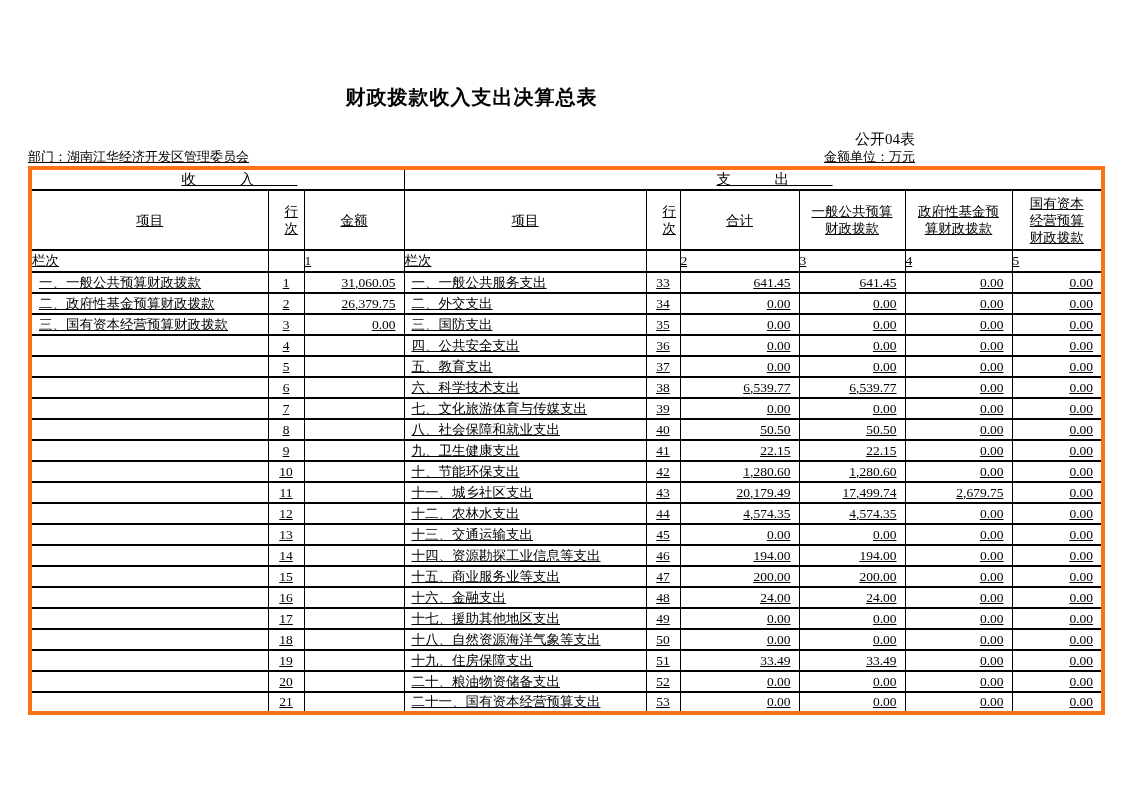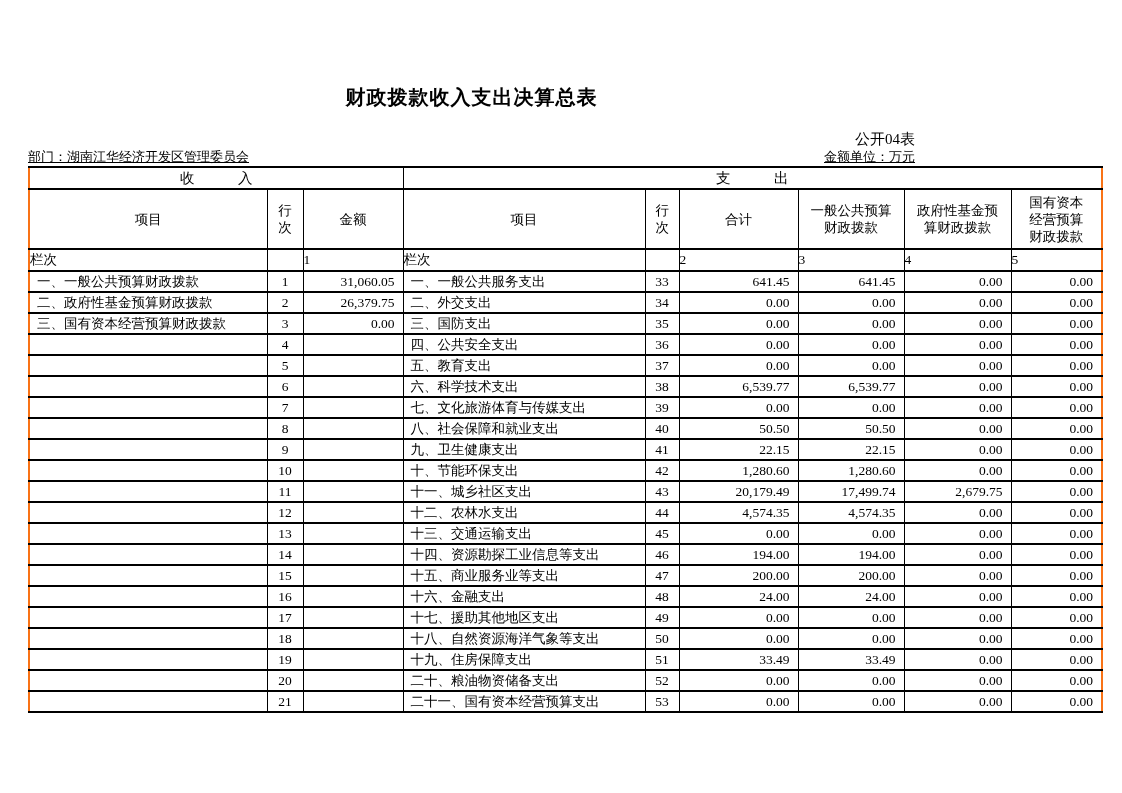--- a/index.html
+++ b/index.html
@@ -31,42 +31,43 @@
     font-size: 13px;
     line-height: 17px;
     margin-bottom: 1px;
     text-decoration: underline;
   }
 
   table.budget {
     width: 1073px;
     border-collapse: collapse;
     table-layout: fixed;
-    border: 2px solid #f97316;
+    border: 4px solid #f97316;
+    text-decoration: underline;
   }
   table.budget td {
     border: 1px solid #000;
     border-top-width: 2px;
     border-bottom-width: 2px;
     font-size: 13.5px;
     overflow: hidden;
     vertical-align: middle;
   }
   tr.section-row td { height: 22px; text-align: center; font-size: 14.5px; }
   tr.header-row td { height: 60px; text-align: center; line-height: 17px; }
   tr.lanci-row td { height: 22px; }
   tr.data-row td { height: 21px; }
 
   .section-title span {
     letter-spacing: 3em;
     padding-left: 3em;
     white-space: nowrap;
   }
   td.hdr-pad { padding: 0 12px; }
-  td.line-hdr { padding: 0 10px; line-break: anywhere; word-break: break-all; }
+  td.line-hdr { padding: 0 16px; line-break: anywhere; word-break: break-all; }
 
   td.item { text-align: left; padding-left: 7px; white-space: nowrap; }
   td.line { text-align: center; }
   td.num  { text-align: right; padding-right: 8px; white-space: nowrap; }
 </style>
 </head>
 <body>
 
 <div class="page">
   <div class="title">财政拨款收入支出决算总表</div>

